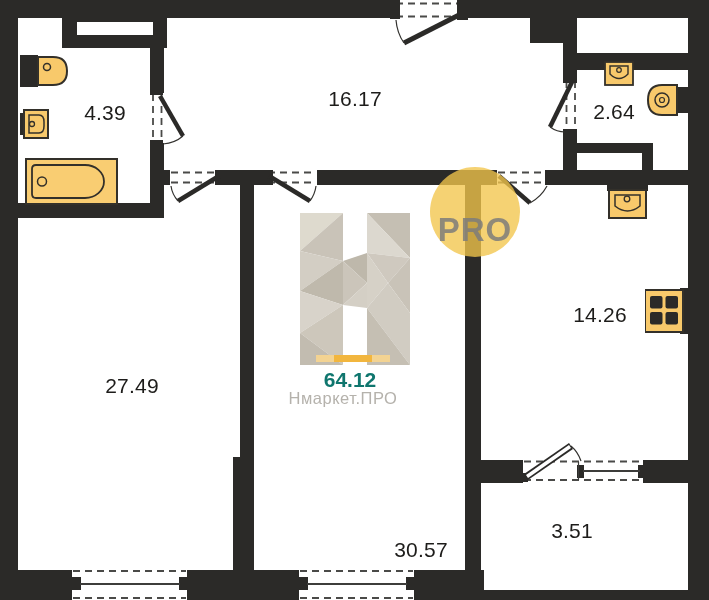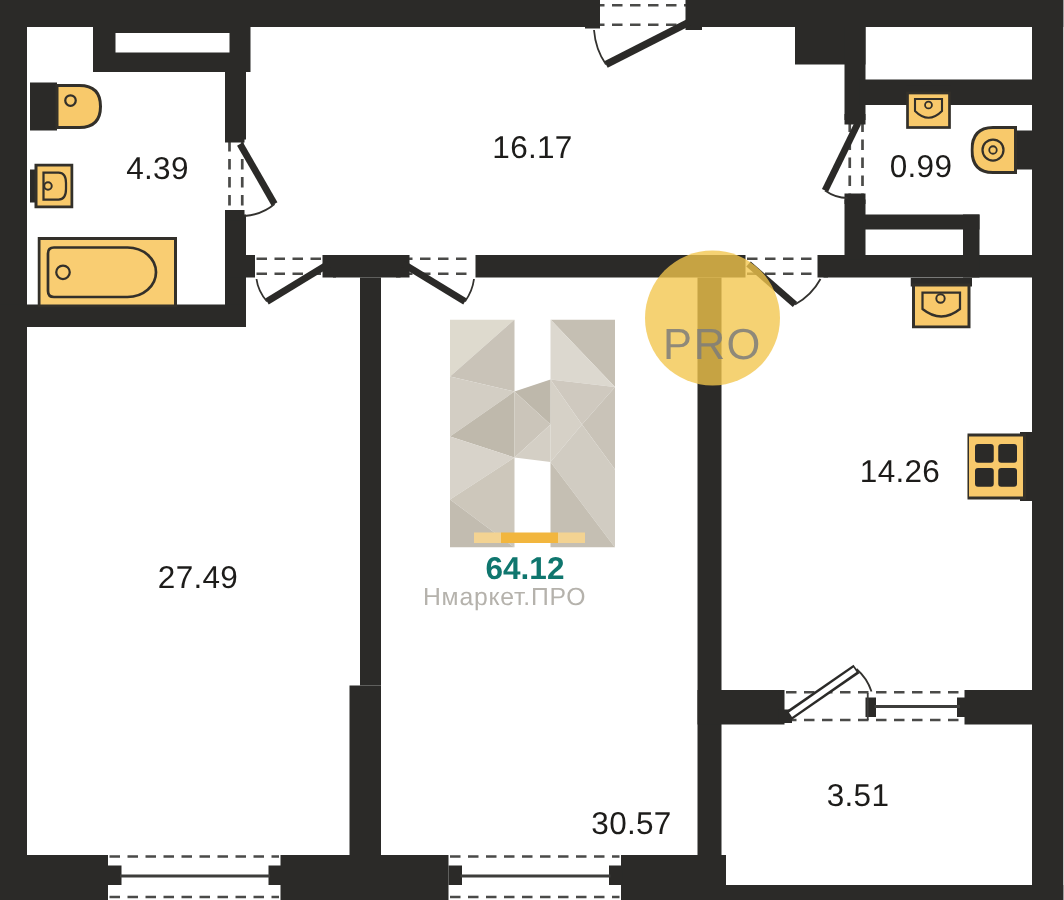--- a/index.html
+++ b/index.html
@@ -4,25 +4,25 @@
 <style>
   html,body{margin:0;padding:0;background:#ffffff;}
   #plan{position:relative;width:709px;height:600px;background:#ffffff;overflow:hidden;
         font-family:"Liberation Sans","DejaVu Sans",sans-serif;padding-left:32px;}
   .w{position:absolute;background:#2b2a28;}
   .lbl{position:absolute;color:#1d1c1a;font-size:21px;letter-spacing:0.2px;
        text-align:center;white-space:nowrap;z-index:6;}
   .fx{position:absolute;z-index:5;}
   #total-area{position:absolute;left:300px;top:368px;width:100px;text-align:center;
       font-size:21px;font-weight:bold;color:#0f766e;z-index:6;}
-  #brand{position:absolute;left:282px;top:389px;width:150px;
+  #brand{position:absolute;left:268px;top:389px;width:150px;text-align:center;
       font-size:16.5px;color:#b5b2ac;z-index:6;letter-spacing:0.5px;}
   #pro-badge{position:absolute;left:430px;top:167px;width:90px;height:90px;border-radius:50%;
       background:rgba(242,197,76,0.78);z-index:7;display:flex;align-items:center;justify-content:center;}
-  #pro-badge span{font-size:29px;font-weight:normal;color:rgba(125,124,122,0.85);letter-spacing:1px;margin-top:36px;}
+  #pro-badge span{font-size:33px;font-weight:bold;color:rgba(125,124,122,0.85);letter-spacing:1px;margin-top:36px;}
   #doors{position:absolute;left:0;top:0;z-index:4;}
   #logo-h{position:absolute;left:300px;top:213px;z-index:2;}
 </style>
 </head>
 <body>
 
 <div id="plan">
 
   <div class="w" style="left:0;top:0;width:395px;height:18px"></div>
   <div class="w" style="left:462px;top:0;width:247px;height:18px"></div>
@@ -204,21 +204,21 @@
     <rect x="35" y="0" width="12" height="46" fill="#2b2a28"></rect>
     <rect x="0" y="2" width="38" height="42" fill="#f8c96b" stroke="#33302a" stroke-width="2"></rect>
     <rect x="5" y="8" width="12.5" height="12.5" rx="2" fill="#2b2a28"></rect>
     <rect x="20.5" y="8" width="12.5" height="12.5" rx="2" fill="#2b2a28"></rect>
     <rect x="5" y="24" width="12.5" height="12.5" rx="2" fill="#2b2a28"></rect>
     <rect x="20.5" y="24" width="12.5" height="12.5" rx="2" fill="#2b2a28"></rect>
   </svg>
 
   <div class="lbl" style="left:75px;top:101px;width:60px">4.39</div>
   <div class="lbl" style="left:320px;top:87px;width:70px">16.17</div>
-  <div class="lbl" style="left:584px;top:100px;width:60px">0.99</div>
+  <div class="lbl" style="left:584px;top:100px;width:60px">2.64</div>
   <div class="lbl" style="left:97px;top:374px;width:70px">27.49</div>
   <div class="lbl" style="left:565px;top:303px;width:70px">14.26</div>
   <div class="lbl" style="left:386px;top:538px;width:70px">30.57</div>
   <div class="lbl" style="left:542px;top:519px;width:60px">3.51</div>
 
   <div id="total-area">64.12</div>
   <div id="brand">Нмаркет.ПРО</div>
   <div id="pro-badge">
     <span>PRO</span>
   </div>

